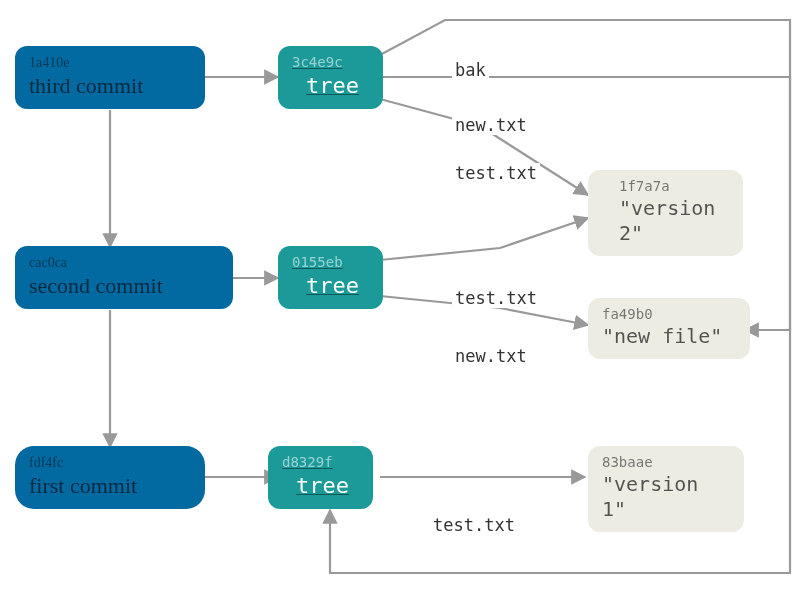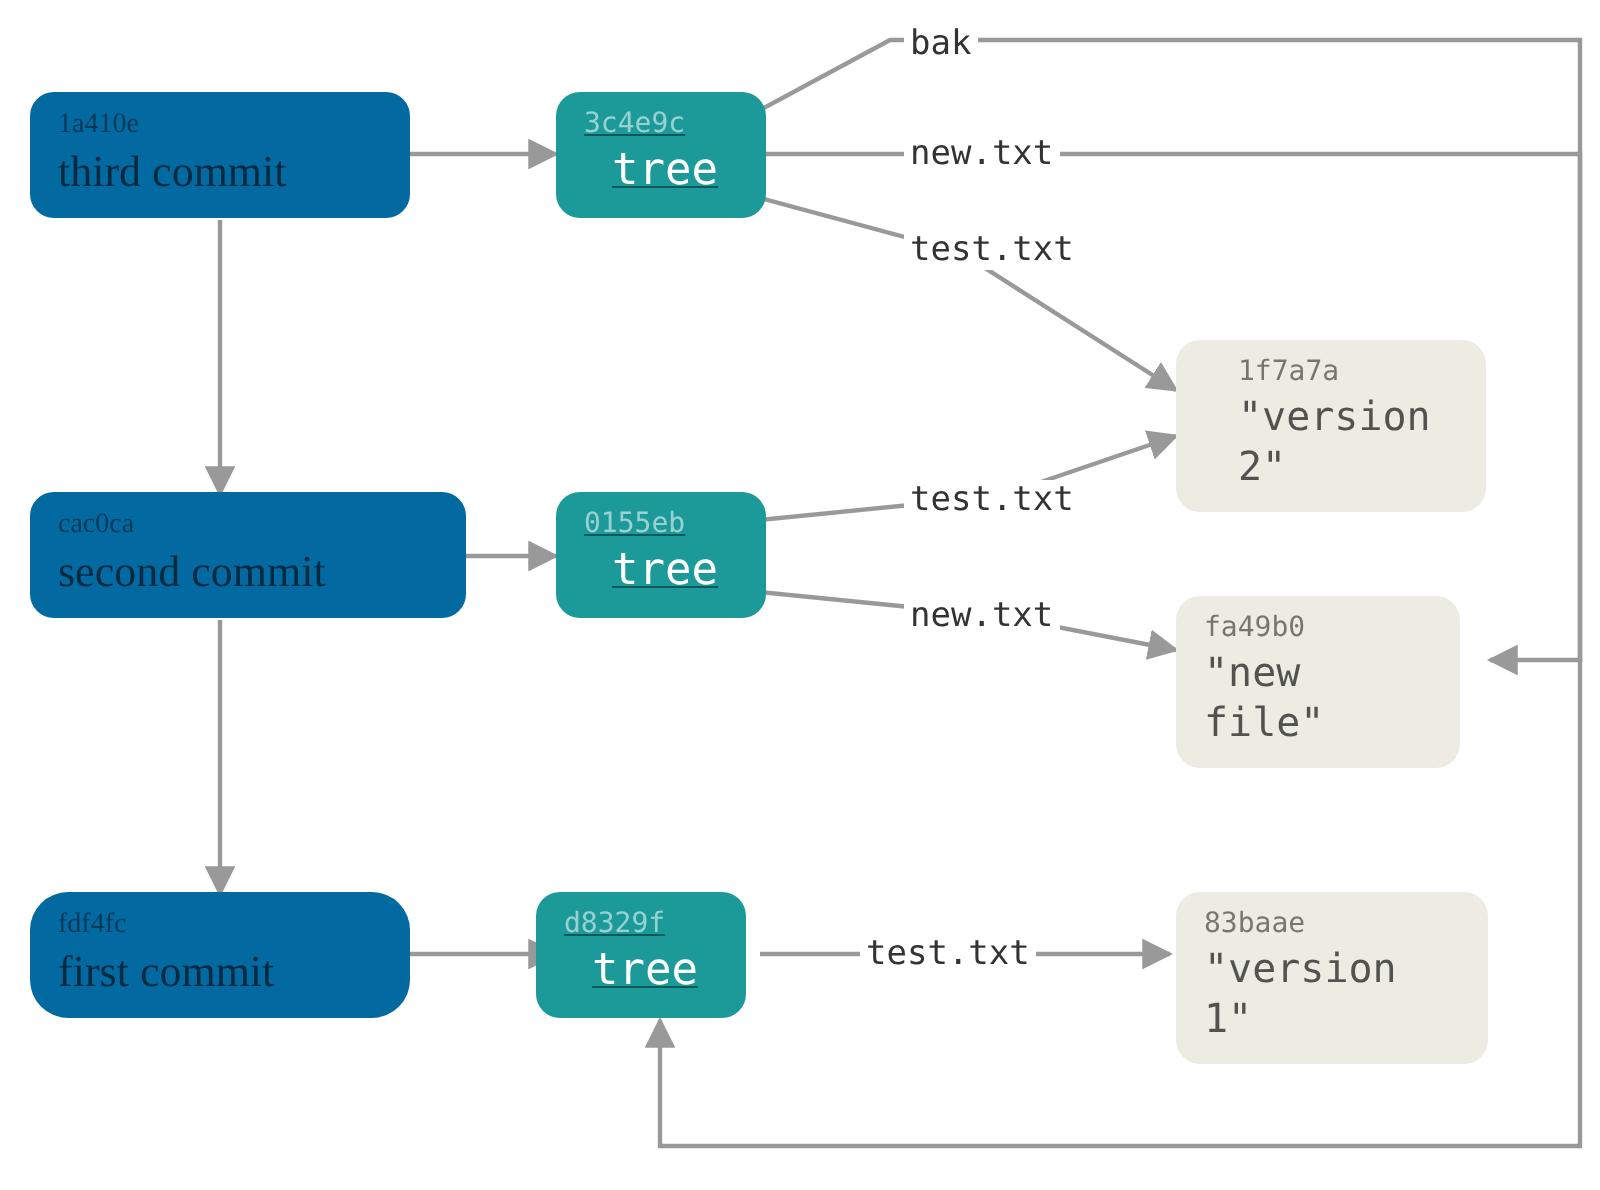--- a/index.html
+++ b/index.html
@@ -27,20 +27,21 @@
   .blob   { background: #ecece3; color: #555; }
   .blob .hash { font-size: 14px; color: rgba(0,0,0,0.5); display:block; }
   .blob .msg  { font-size: 20px; color: rgba(0,0,0,0.65); }
   .edge-label {
     position: absolute;
     background: #fff;
     font-size: 17px;
     color: #333;
     padding: 0 3px;
     white-space: nowrap;
+    margin-top: 48px;
   }
   svg { position: absolute; top:0; left:0; pointer-events:none; }
 </style>
 </head>
 <body>
 
 <svg width="800" height="595">
   <defs>
     <marker id="arrow" viewBox="0 0 10 10" refX="9" refY="5" markerWidth="7" markerHeight="7" orient="auto-start-reverse">
       <path d="M 0 0 L 10 5 L 0 10 z" fill="#999"></path>
@@ -92,21 +93,21 @@
 </div>
 <div class="box tree" style="left:268px; top:446px; width:105px;">
   <span class="hash">d8329f</span>
   <span class="msg">tree</span>
 </div>
 
 <div class="box blob" style="left:588px; top:170px; width:155px;padding-left:31px;">
   <span class="hash">1f7a7a</span>
   <span class="msg">"version 2"</span>
 </div>
-<div class="box blob" style="left:588px; top:298px; width:142px;">
+<div class="box blob" style="left:588px; top:298px; width:162px;">
   <span class="hash">fa49b0</span>
   <span class="msg">"new file"</span>
 </div>
 <div class="box blob" style="left:588px; top:446px; width:156px;">
   <span class="hash">83baae</span>
   <span class="msg">"version 1"</span>
 </div>
 
 <div class="edge-label" style="left:452px; top:12px;">bak</div>
 <div class="edge-label" style="left:452px; top:67px;">new.txt</div>

